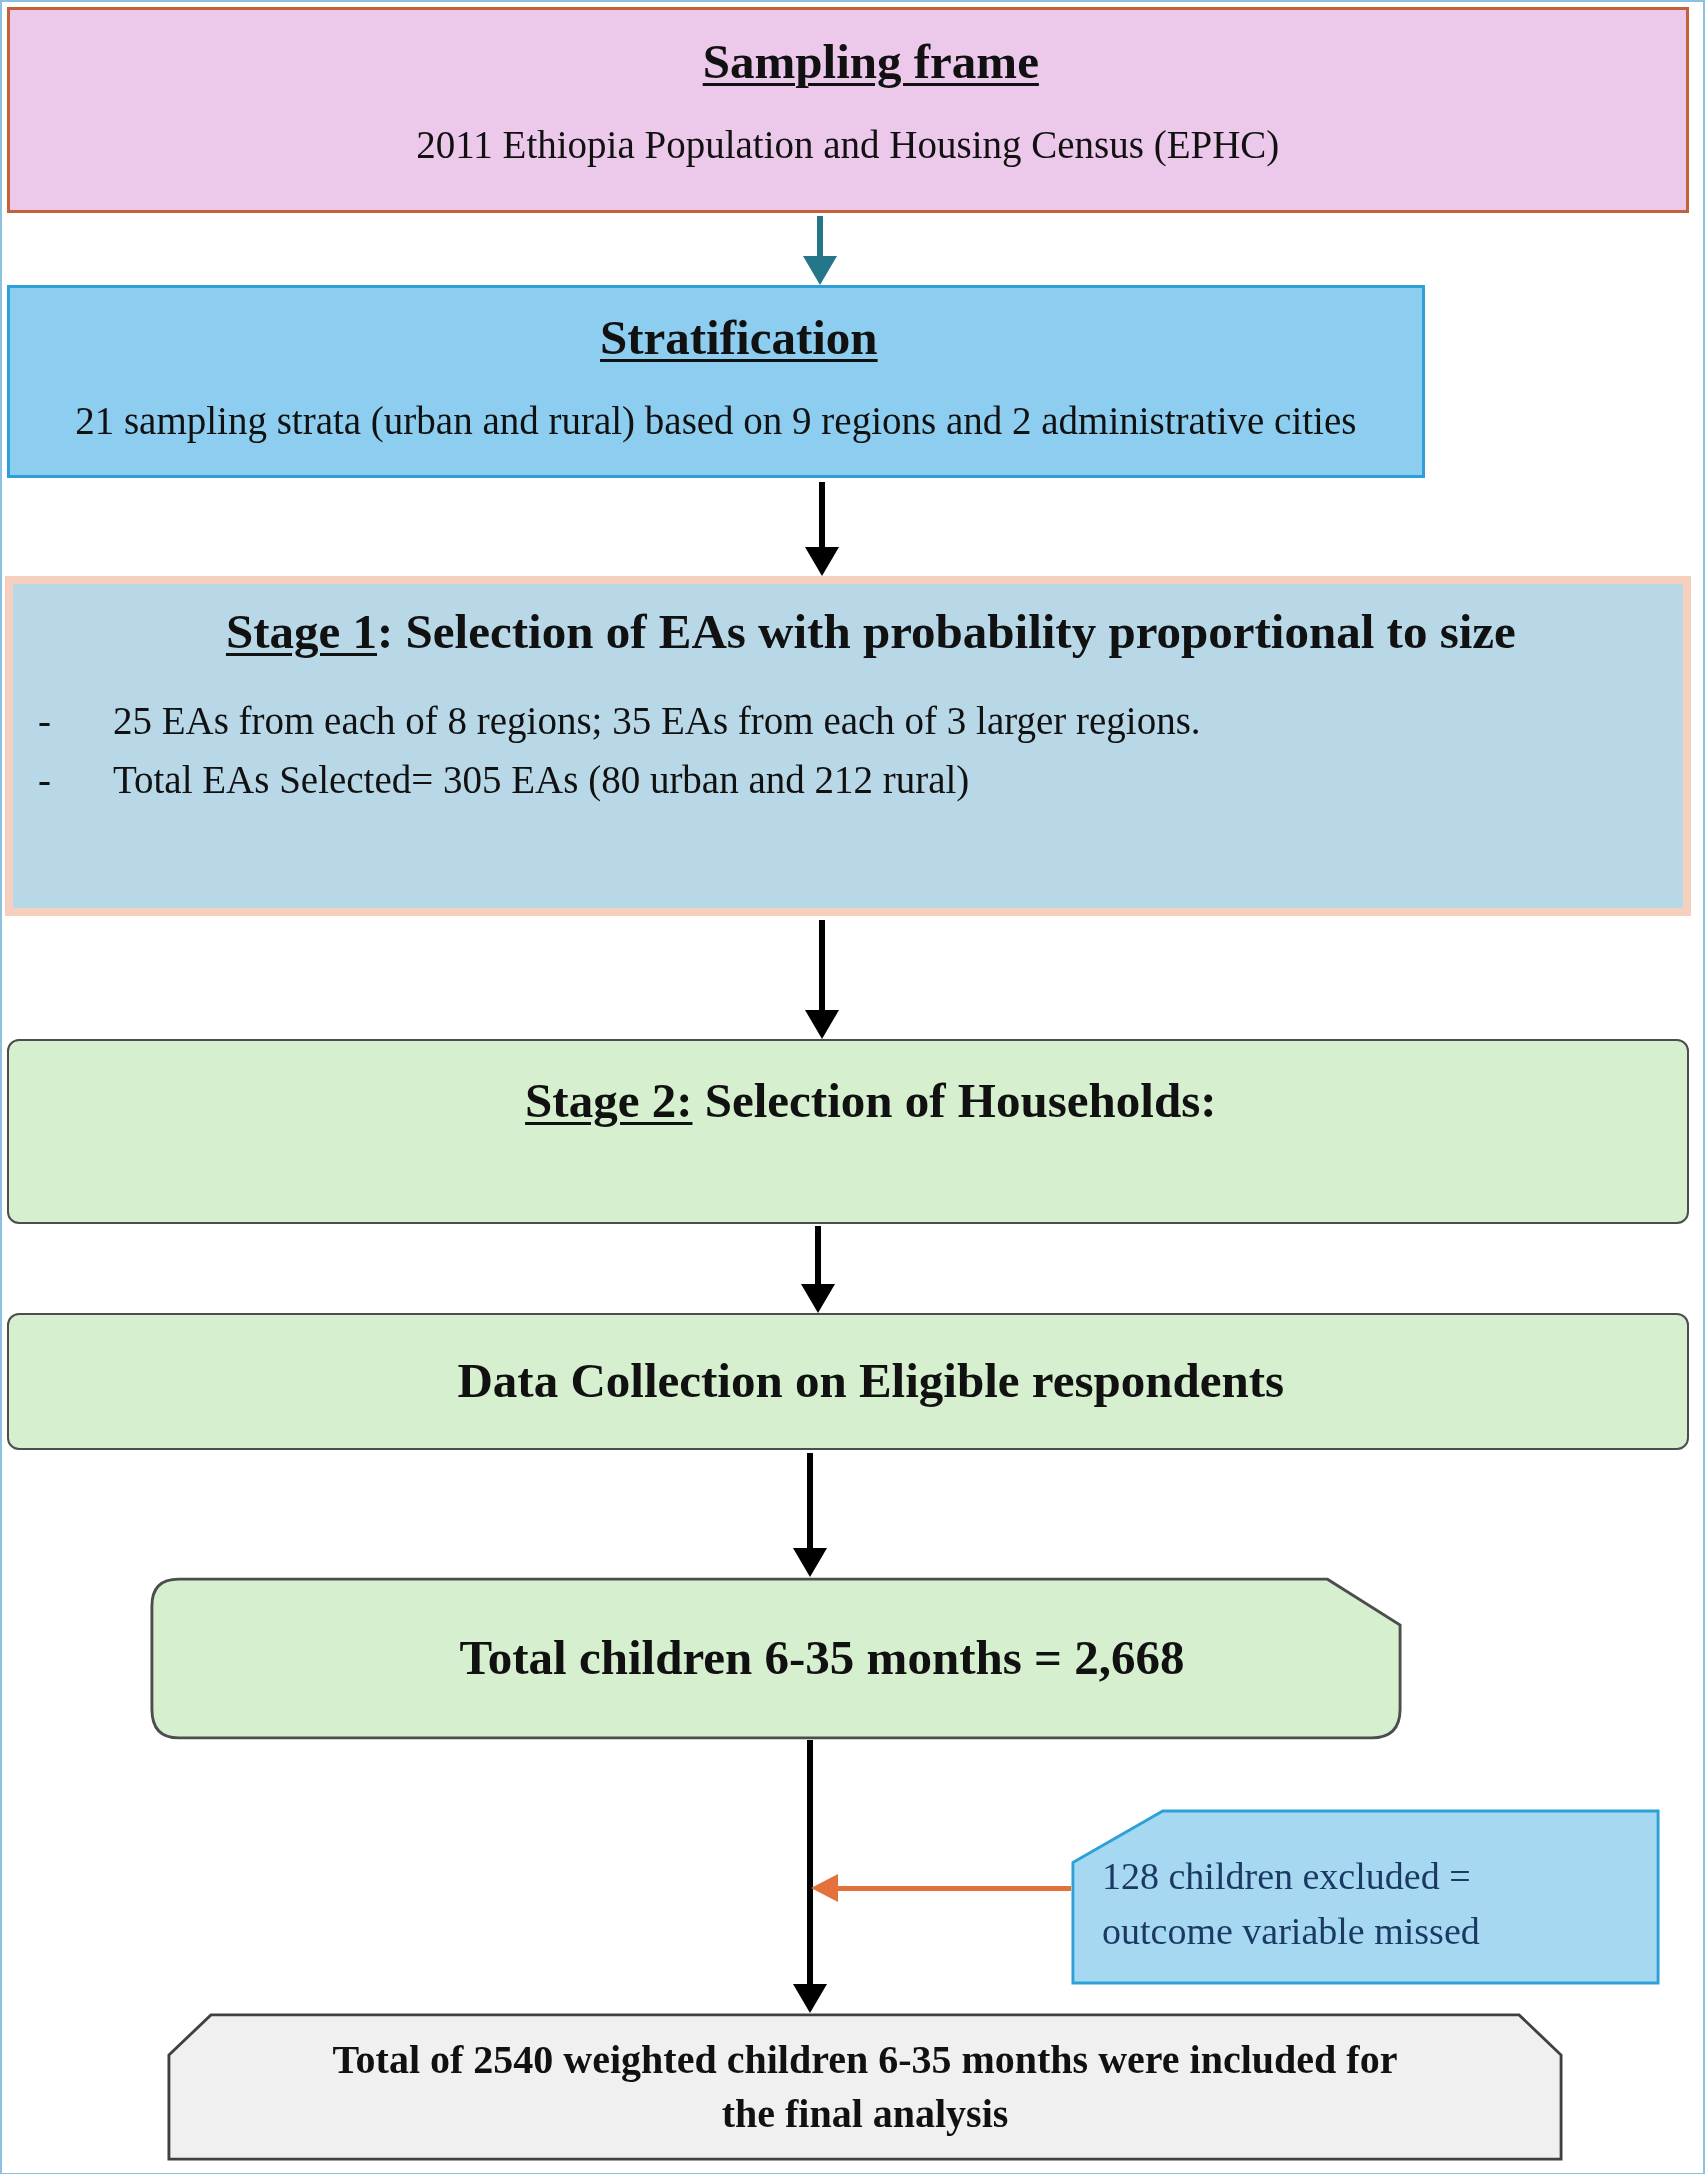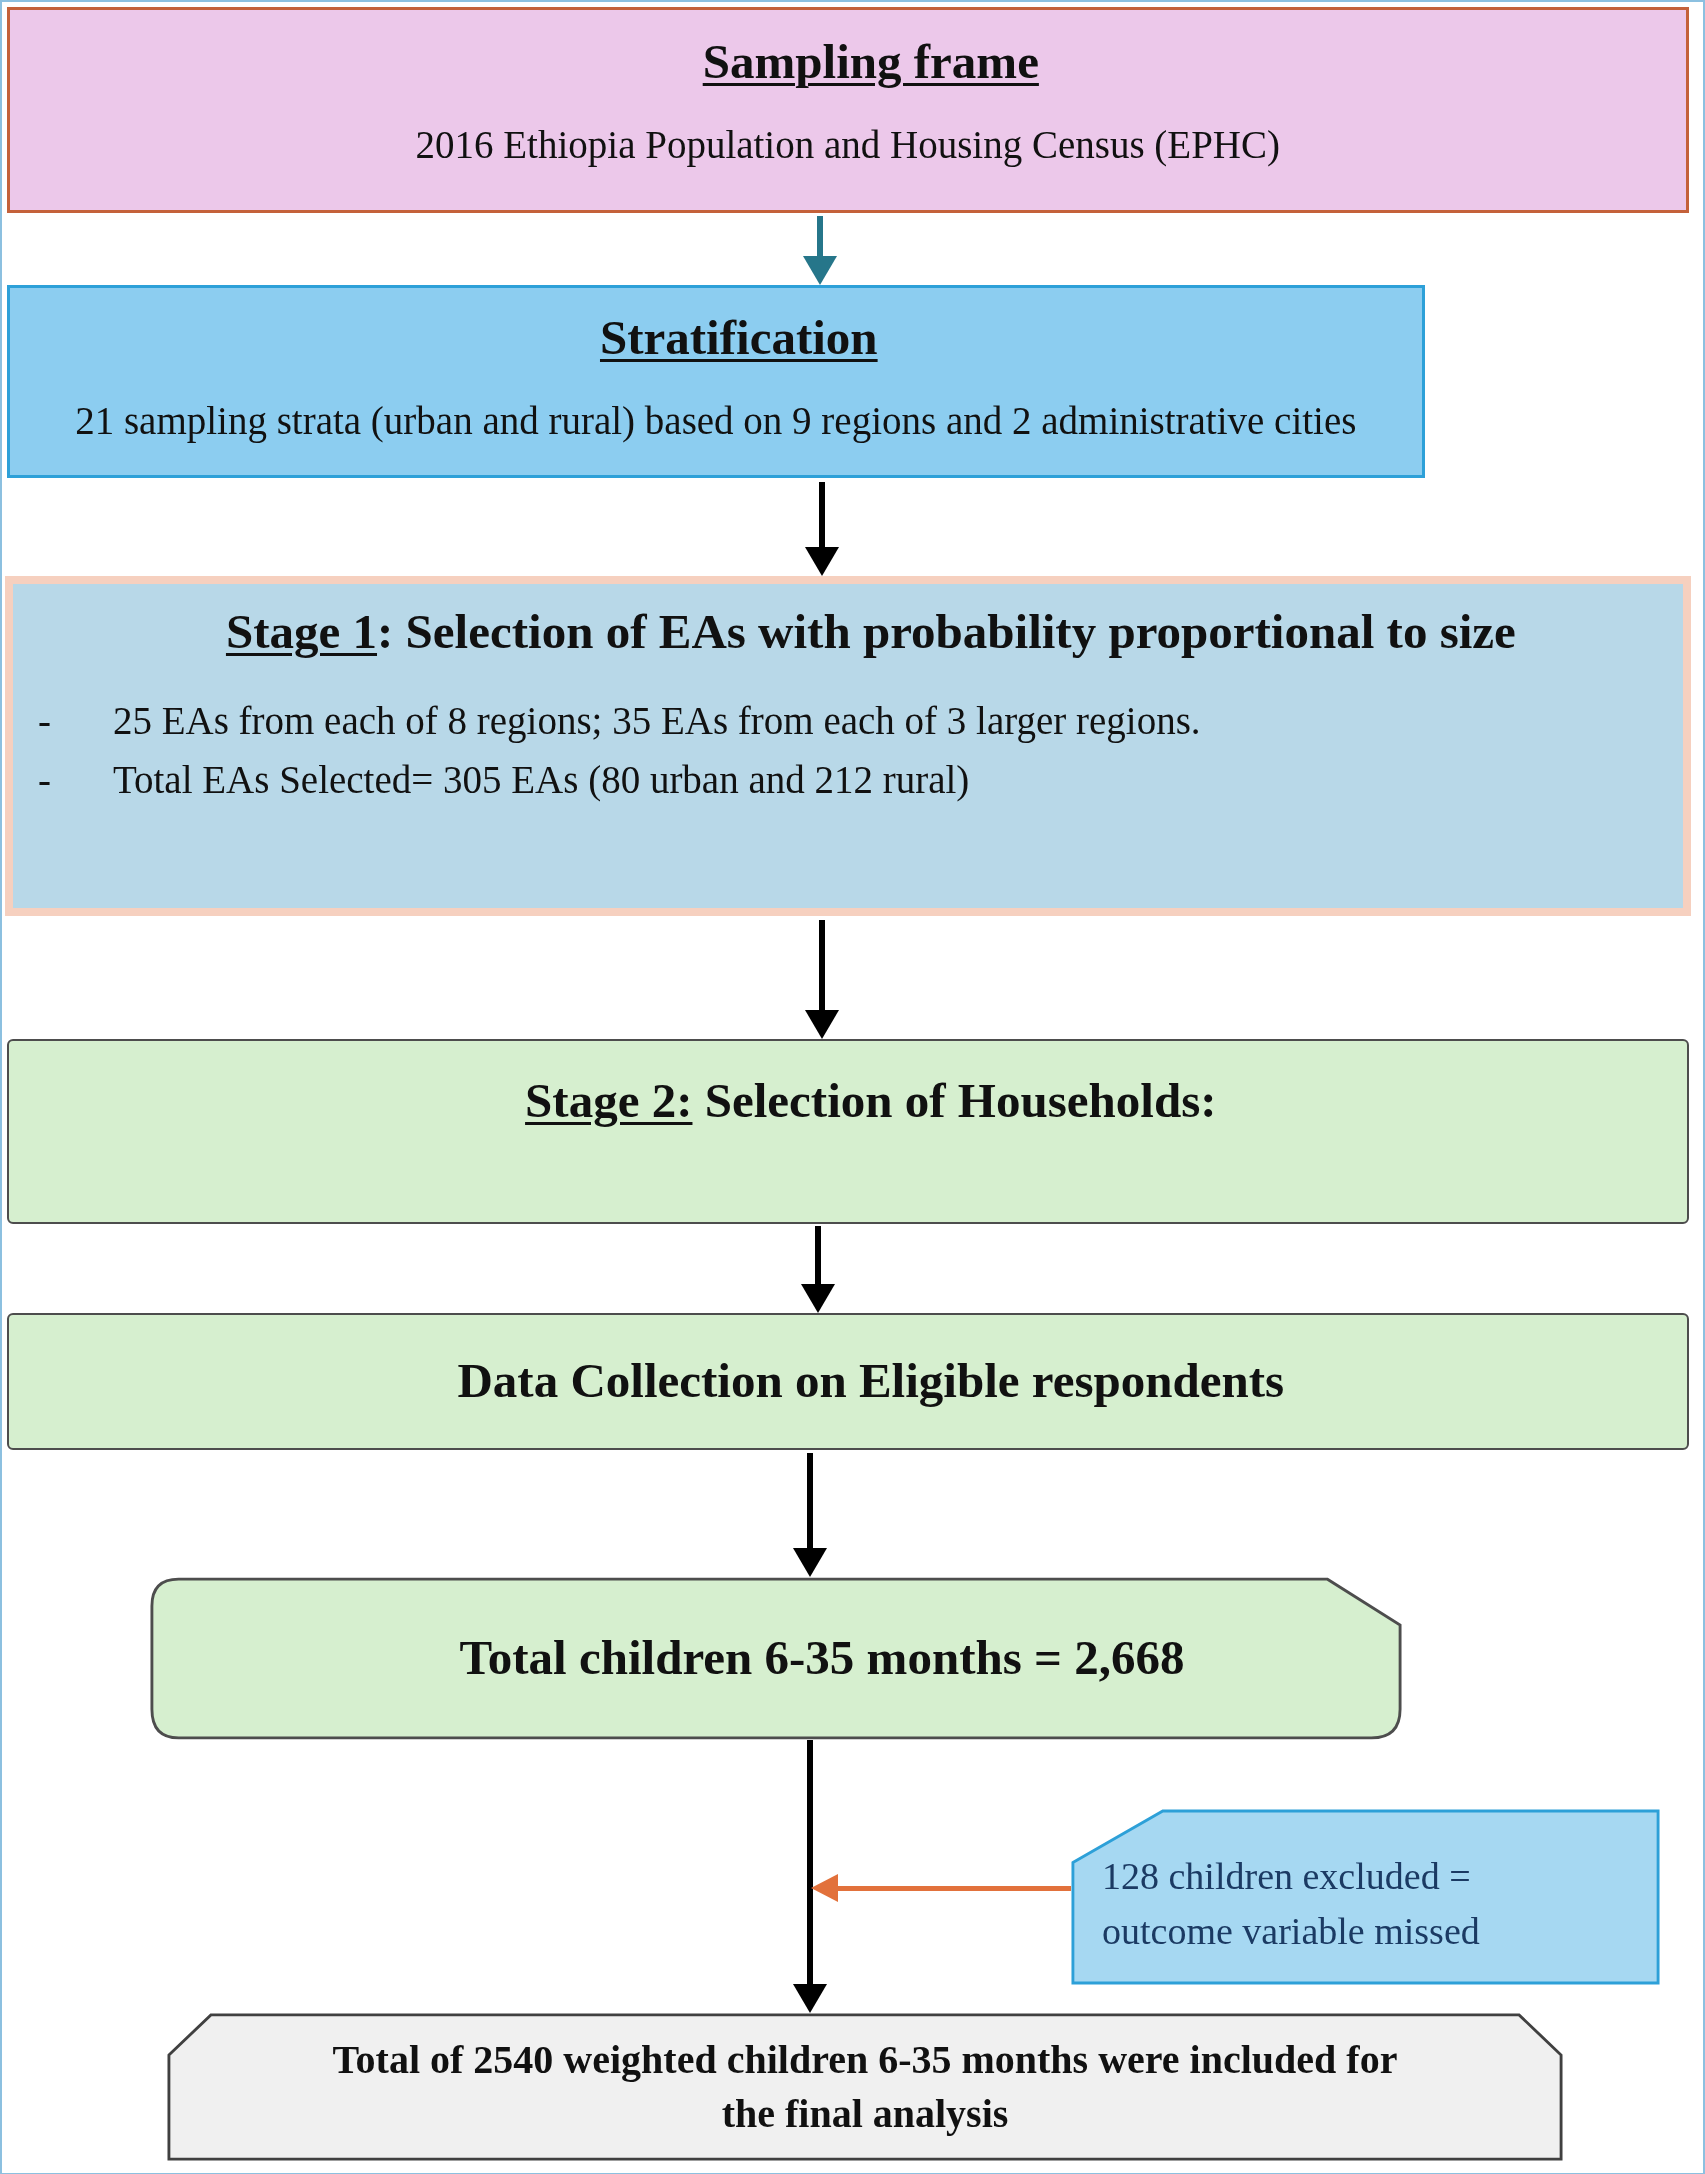--- a/index.html
+++ b/index.html
@@ -18,21 +18,21 @@
   .u{text-decoration:underline;text-decoration-thickness:2.9px;text-underline-offset:4.8px;}
   .bdy{font-size:39px;margin-top:29px;line-height:1.25;}
 
   #b1{left:4.8px;top:4.8px;width:1682px;height:206px;background:#ecc8ea;border:3.8px solid #c4613a;padding-top:23px;}
   #b2{left:4.8px;top:283px;width:1418px;height:193px;background:#8ccdf0;border:3.8px solid #2da0d8;padding-top:21px;}
   #b3{left:2.9px;top:574px;width:1686px;height:340px;background:#b8d8e8;border:8.6px solid #f6d0bf;padding-top:19px;}
   .list{margin-top:29px;text-align:left;padding-left:25px;font-size:39px;}
   .li{display:flex;line-height:59px;}
   .dash{width:75px;flex:none;}
 
-  .round-box{position:absolute;box-sizing:border-box;text-align:center;background:#d6efcf;border:2.9px solid #4d4d4d;border-radius:6px;}
+  .round-box{position:absolute;box-sizing:border-box;text-align:center;background:#d6efcf;border:2.9px solid #4d4d4d;border-radius:12px;}
   #b4{left:4.8px;top:1037px;width:1682px;height:185px;padding-top:31px;}
   #b5{left:4.8px;top:1311px;width:1682px;height:137px;display:flex;align-items:center;justify-content:center;}
 
   .shape-box{position:absolute;}
   .shape-box svg{position:absolute;left:0;top:0;}
   #b6{left:148px;top:1575px;width:1252px;height:163px;}
   #b6 .ttl{position:absolute;left:0;top:52px;width:100%;text-align:center;}
   #b7{left:1069px;top:1807px;width:589px;height:176px;}
   .exc-text{position:absolute;left:31px;top:40px;font-size:38px;font-weight:normal;color:#1b3a63;line-height:55px;text-align:left;}
   #b8{left:164px;top:2011px;width:1398px;height:148px;}
@@ -53,21 +53,21 @@
   .arrow-left .lhead{position:absolute;left:0;top:0;width:0;height:0;border-top:14.3px solid transparent;border-bottom:14.3px solid transparent;border-right:27px solid #e2713b;}
   #aorange{left:809px;top:1872px;width:260px;}
 </style>
 </head>
 <body>
 
 <div class="page">
 
   <div class="rect-box" id="b1">
     <div class="ttl u">Sampling frame</div>
-    <div class="bdy">2016 Ethiopia Population and Housing Census (EPHC)</div>
+    <div class="bdy">2011 Ethiopia Population and Housing Census (EPHC)</div>
   </div>
 
   <div class="arrow-down" id="a1">
     <div class="shaft"></div>
     <div class="head"></div>
   </div>
 
   <div class="rect-box" id="b2">
     <div class="ttl u">Stratification</div>
     <div class="bdy">21 sampling strata (urban and rural) based on 9 regions and 2 administrative cities</div>

